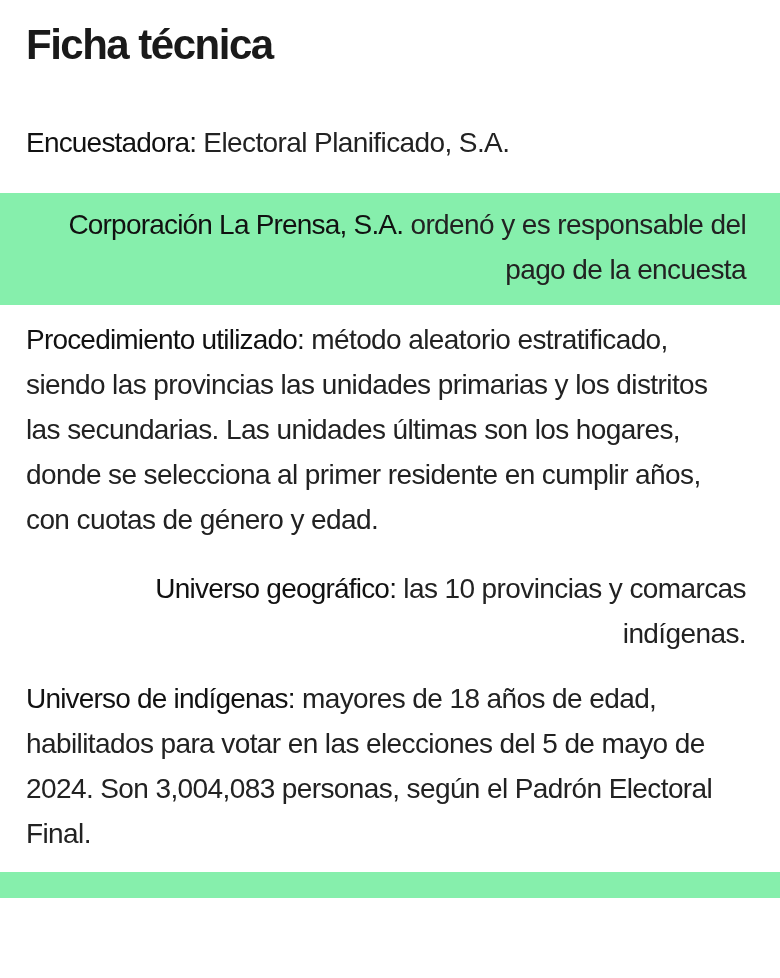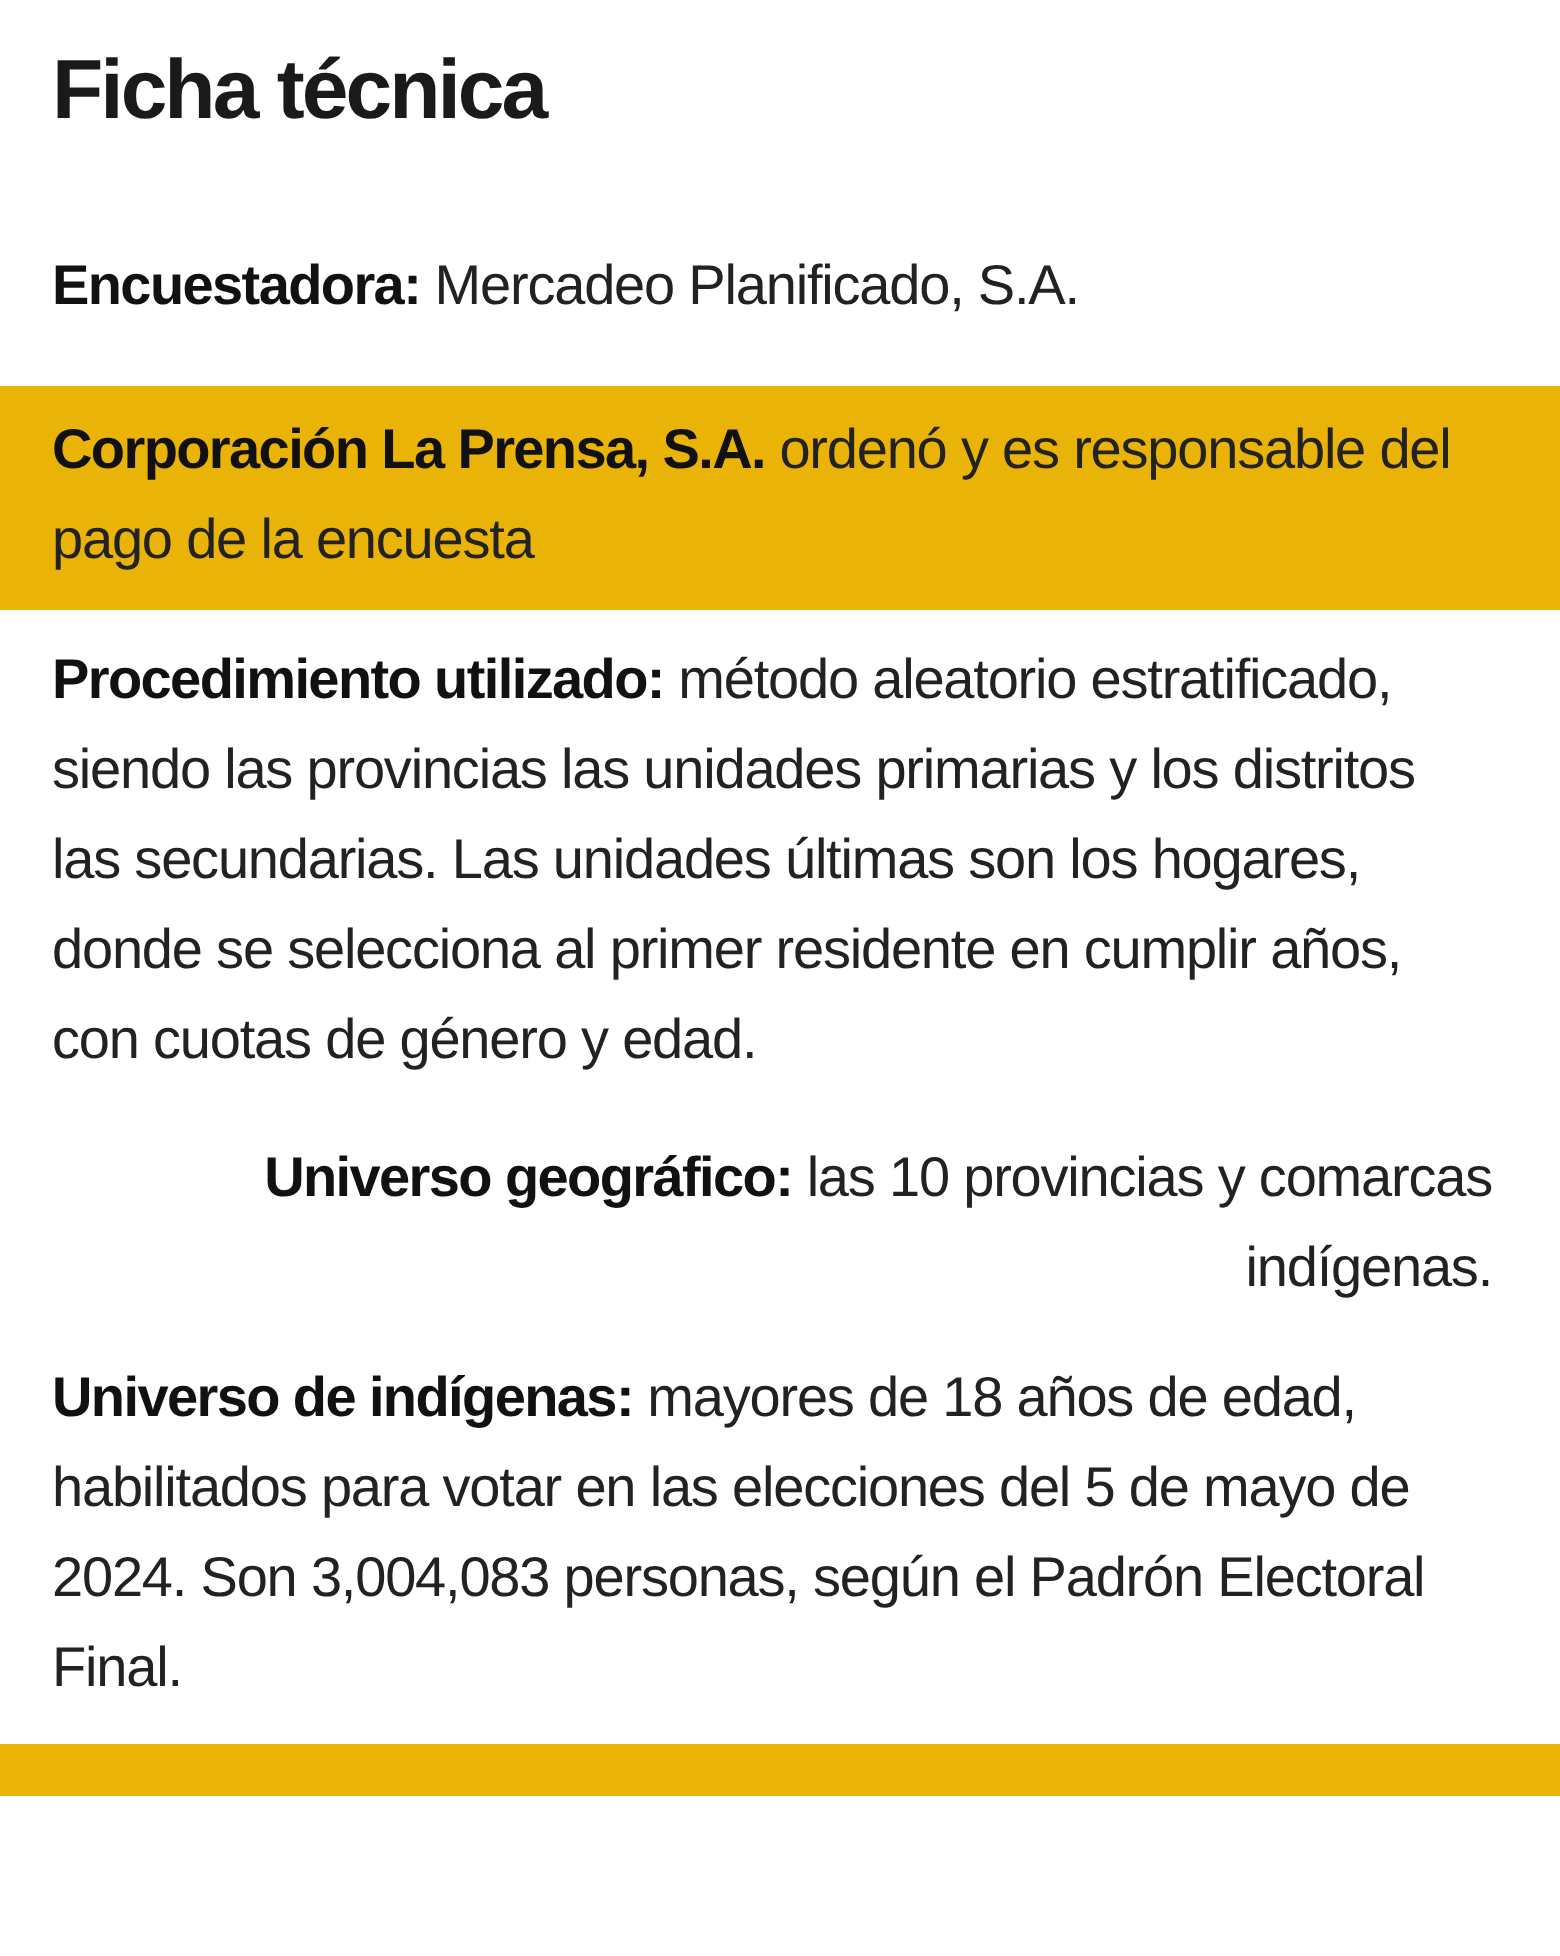--- a/index.html
+++ b/index.html
@@ -30,46 +30,46 @@
   }
   .section {
     font-size: 28px;
     line-height: 45px;
     letter-spacing: -0.6px;
     padding-left: 26px;
     padding-right: 34px;
     color: #222222;
   }
   .section b {
-    font-weight: 700;
+    font-weight: 400;
     letter-spacing: -0.8px;
     color: #111111;
   }
   .bg-white { background: #ffffff; }
-  .bg-gray  { background: #eab308; }
+  .bg-gray  { background: #86efac; text-align: right; }
 
   
   .s-encuestadora   { margin-top: 52px; }
   .s-corporacion    { margin-top: 28px; padding-top: 9px;  padding-bottom: 13px; }
   .s-procedimiento  { margin-top: 12px; }
   .s-tamano         { margin-top: 26px; padding-top: 7px;  padding-bottom: 7px; }
   .s-geografico     { margin-top: 24px; text-align: right; }
   .s-poblacion      { margin-top: 20px; }
   .s-tecnica        { margin-top: 16px; padding-top: 11px; padding-bottom: 15px; }
 </style>
 </head>
 <body>
 
 <div class="sheet">
 
   <h1 class="page-title">Ficha técnica</h1>
 
   <div class="section bg-white s-encuestadora">
     <b>Encuestadora:</b>
-    <span>Mercadeo Planificado, S.A.</span>
+    <span>Electoral Planificado, S.A.</span>
   </div>
 
   <div class="section bg-gray s-corporacion">
     <b>Corporación La Prensa, S.A.</b>
     <span>ordenó y es responsable del pago de la encuesta</span>
   </div>
 
   <div class="section bg-white s-procedimiento">
     <b>Procedimiento utilizado:</b>
     <span>método aleatorio estratificado, siendo las provincias las unidades primarias y los distritos las secundarias. Las unidades últimas son los hogares, donde se selecciona al primer residente en cumplir años, con cuotas de género y edad.</span>

